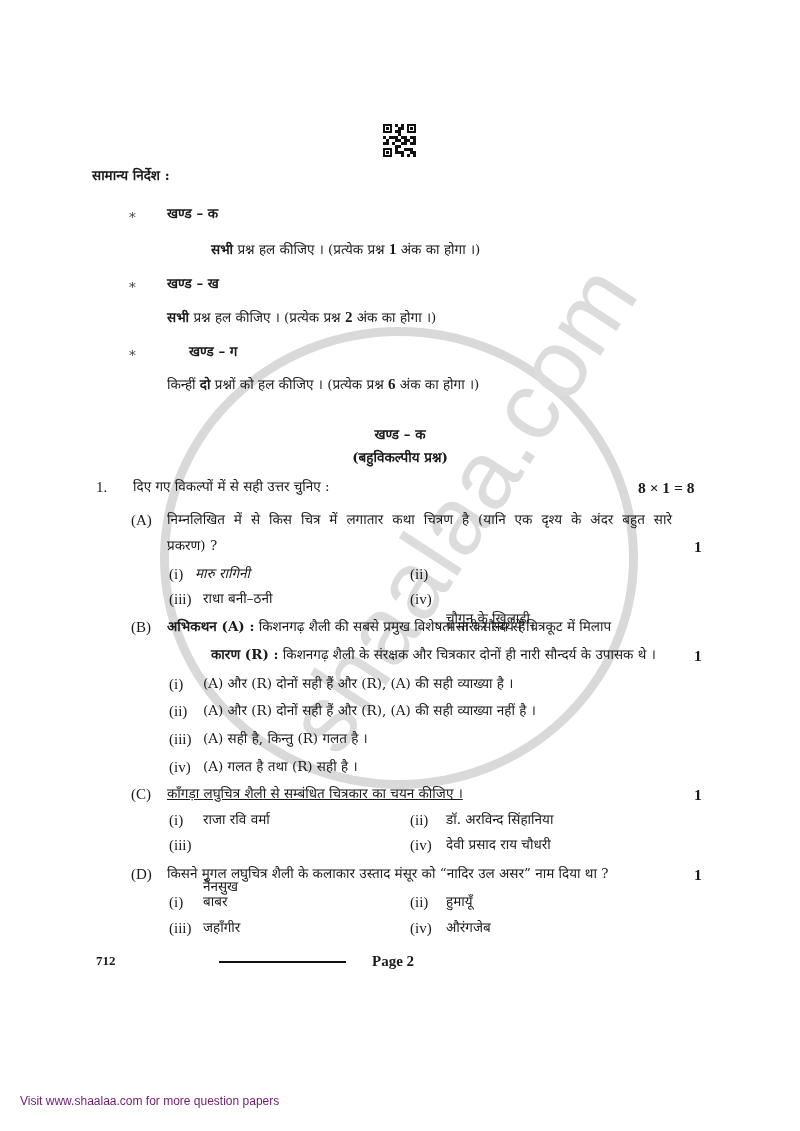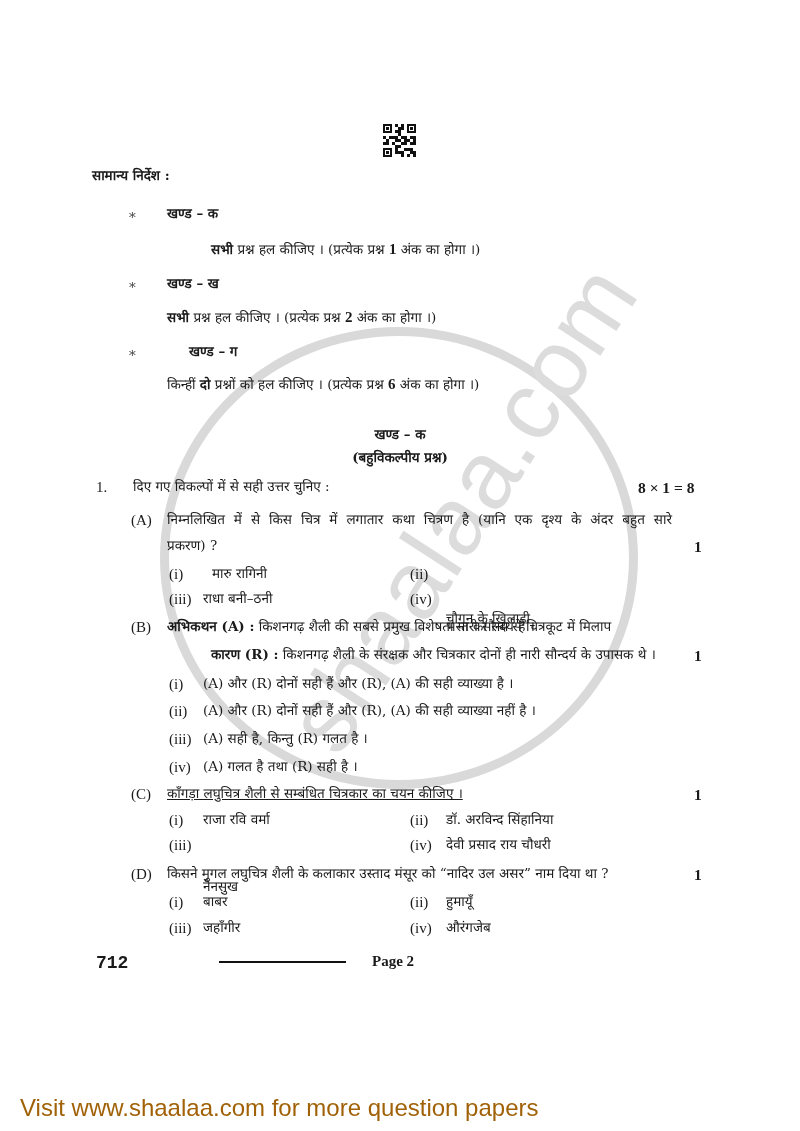--- a/index.html
+++ b/index.html
@@ -20,21 +20,21 @@
     z-index:0; pointer-events:none;
   }
   .watermark-text {
     position:absolute; left:215px; top:510px; width:420px; text-align:center;
     font-family:"Liberation Sans", "DejaVu Sans", sans-serif;
     font-size:96px; color:#dcdcdc; transform:rotate(-57deg); transform-origin:center;
     z-index:0; pointer-events:none; letter-spacing:1px;
   }
   .layer { position:relative; z-index:1; }
   .footer-line { position:absolute; left:219px; top:961px; width:127px; height:2px; background:#111; }
-  .visit { position:absolute; left:20px; top:1094px; font-family:"Liberation Sans", "DejaVu Sans", sans-serif; font-size:24px; color:#a16207; white-space:nowrap; }
+  .visit { position:absolute; left:20px; top:1094px; font-family:"Liberation Sans", "DejaVu Sans", sans-serif; font-size:12px; color:#701a75; white-space:nowrap; }
 </style>
 </head>
 <body>
 
 <div class="watermark-ring"></div>
 <div class="watermark-text">shaalaa.com</div>
 
 <svg class="qr" viewBox="0 0 11 11" shape-rendering="crispEdges">
   <rect x="0" y="0" width="11" height="11" fill="#fff"></rect>
   <path fill="#111" d="M0 0h3v3H0z M0.6 0.6v1.8h1.8V0.6z M8 0h3v3H8z M8.6 0.6v1.8h1.8V0.6z M0 8h3v3H0z M0.6 8.6v1.8h1.8V8.6z
@@ -73,21 +73,21 @@
   <div class="abs num" style="left:96px; top:479px;">1.</div>
   <div class="abs t" style="left:133px; top:480px;">दिए गए विकल्पों में से सही उत्तर चुनिए :</div>
   <div class="abs mark" style="left:638px; top:479px;">8 × 1 = 8</div>
 
   <div class="abs num" style="left:131px; top:512px;">(A)</div>
   <div class="abs t" style="left:167px; top:513px; width:505px; text-align:justify; text-align-last:justify; word-spacing:2px;">निम्नलिखित में से किस चित्र में लगातार कथा चित्रण है (यानि एक दृश्य के अंदर बहुत सारे</div>
   <div class="abs t" style="left:167px; top:539px;text-align:right;">प्रकरण) ?</div>
   <div class="abs mark" style="left:694px; top:538px;">1</div>
 
   <div class="abs num" style="left:169px; top:566px;">(i)</div>
-  <div class="abs t" style="left:212px; top:567px;">मारु रागिनी</div>
+  <div class="abs t" style="left:195px; top:567px;font-style:italic;">मारु रागिनी</div>
   <div class="abs num" style="left:410px; top:566px;">(ii)</div>
   <div class="abs t" style="left:446px; top:567px;margin-top:45px;">चौगन के खिलाड़ी</div>
   <div class="abs num" style="left:169px; top:591px;">(iii)</div>
   <div class="abs t" style="left:203px; top:592px;">राधा बनी–ठनी</div>
   <div class="abs num" style="left:410px; top:591px;">(iv)</div>
   <div class="abs t" style="left:446px; top:620px;">भरत का राम से चित्रकूट में मिलाप</div>
 
   <div class="abs num" style="left:131px; top:619px;">(B)</div>
   <div class="abs t" style="left:167px; top:620px;">
     <span class="b">अभिकथन (A) :</span><span> किशनगढ़ शैली की सबसे प्रमुख विशेषता नारी सौन्दर्य है ।</span>
@@ -125,18 +125,18 @@
 
   <div class="abs num" style="left:169px; top:894px;">(i)</div>
   <div class="abs t" style="left:203px; top:895px;">बाबर</div>
   <div class="abs num" style="left:410px; top:894px;">(ii)</div>
   <div class="abs t" style="left:446px; top:895px;">हुमायूँ</div>
   <div class="abs num" style="left:169px; top:920px;">(iii)</div>
   <div class="abs t" style="left:203px; top:921px;">जहाँगीर</div>
   <div class="abs num" style="left:410px; top:920px;">(iv)</div>
   <div class="abs t" style="left:446px; top:921px;">औरंगजेब</div>
 
-  <div class="abs mark" style="left:96px; top:953px; font-size:18px;font-family:Liberation Mono, monospace;">712</div>
+  <div class="abs mark" style="left:96px; top:953px; font-size:13px;">712</div>
   <div class="footer-line"></div>
   <div class="abs mark" style="left:372px; top:953px; font-size:15px;">Page 2</div>
 </div>
 
 <div class="visit">Visit www.shaalaa.com for more question papers</div>
 
 </body></html>

